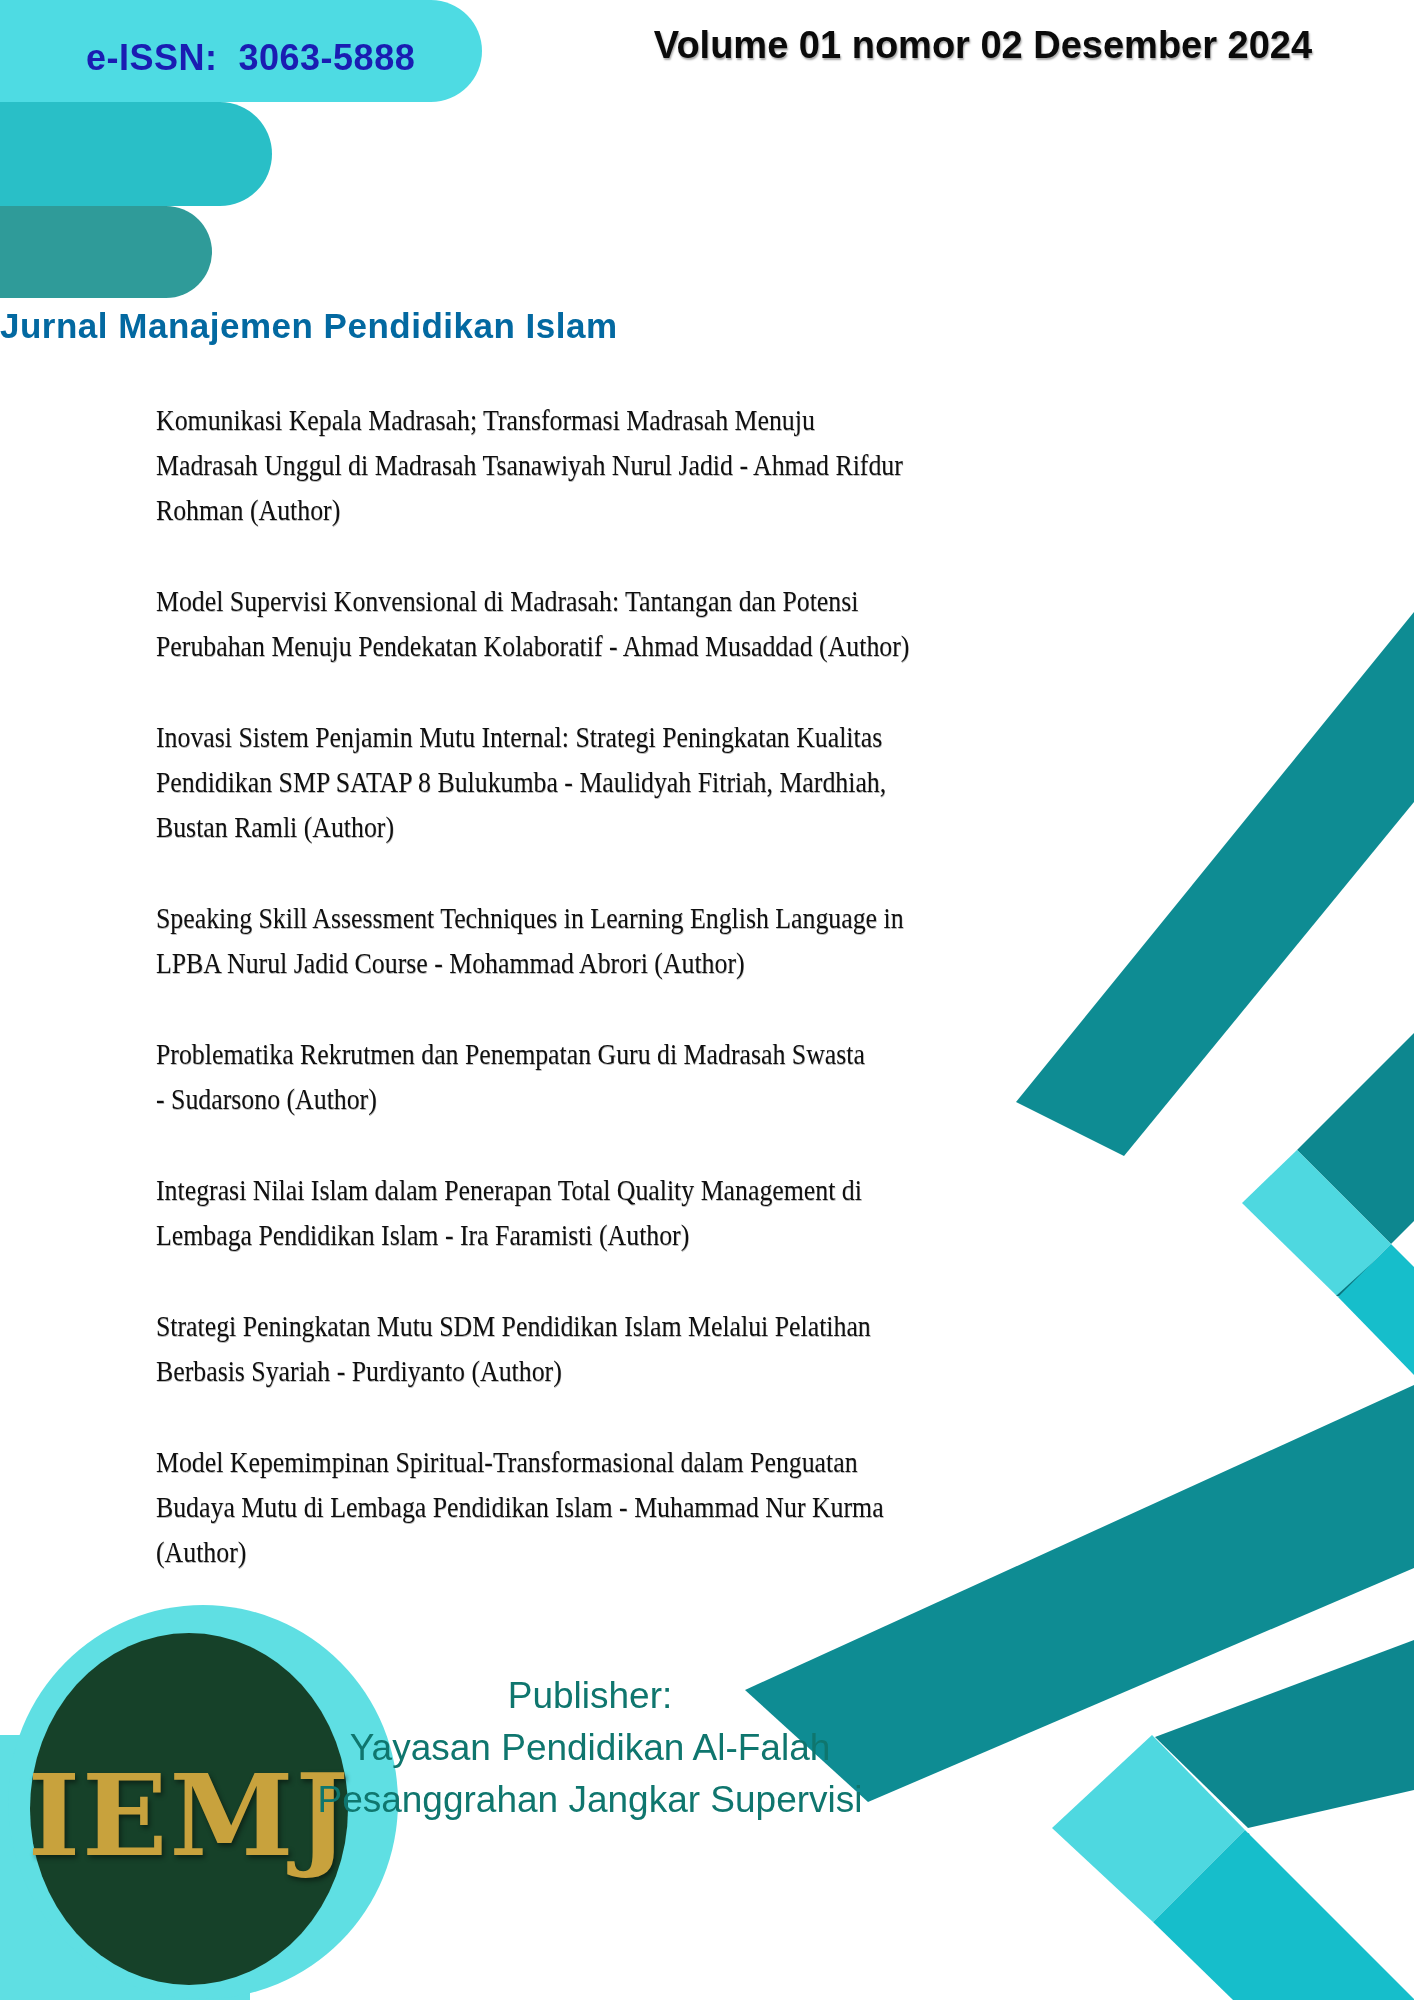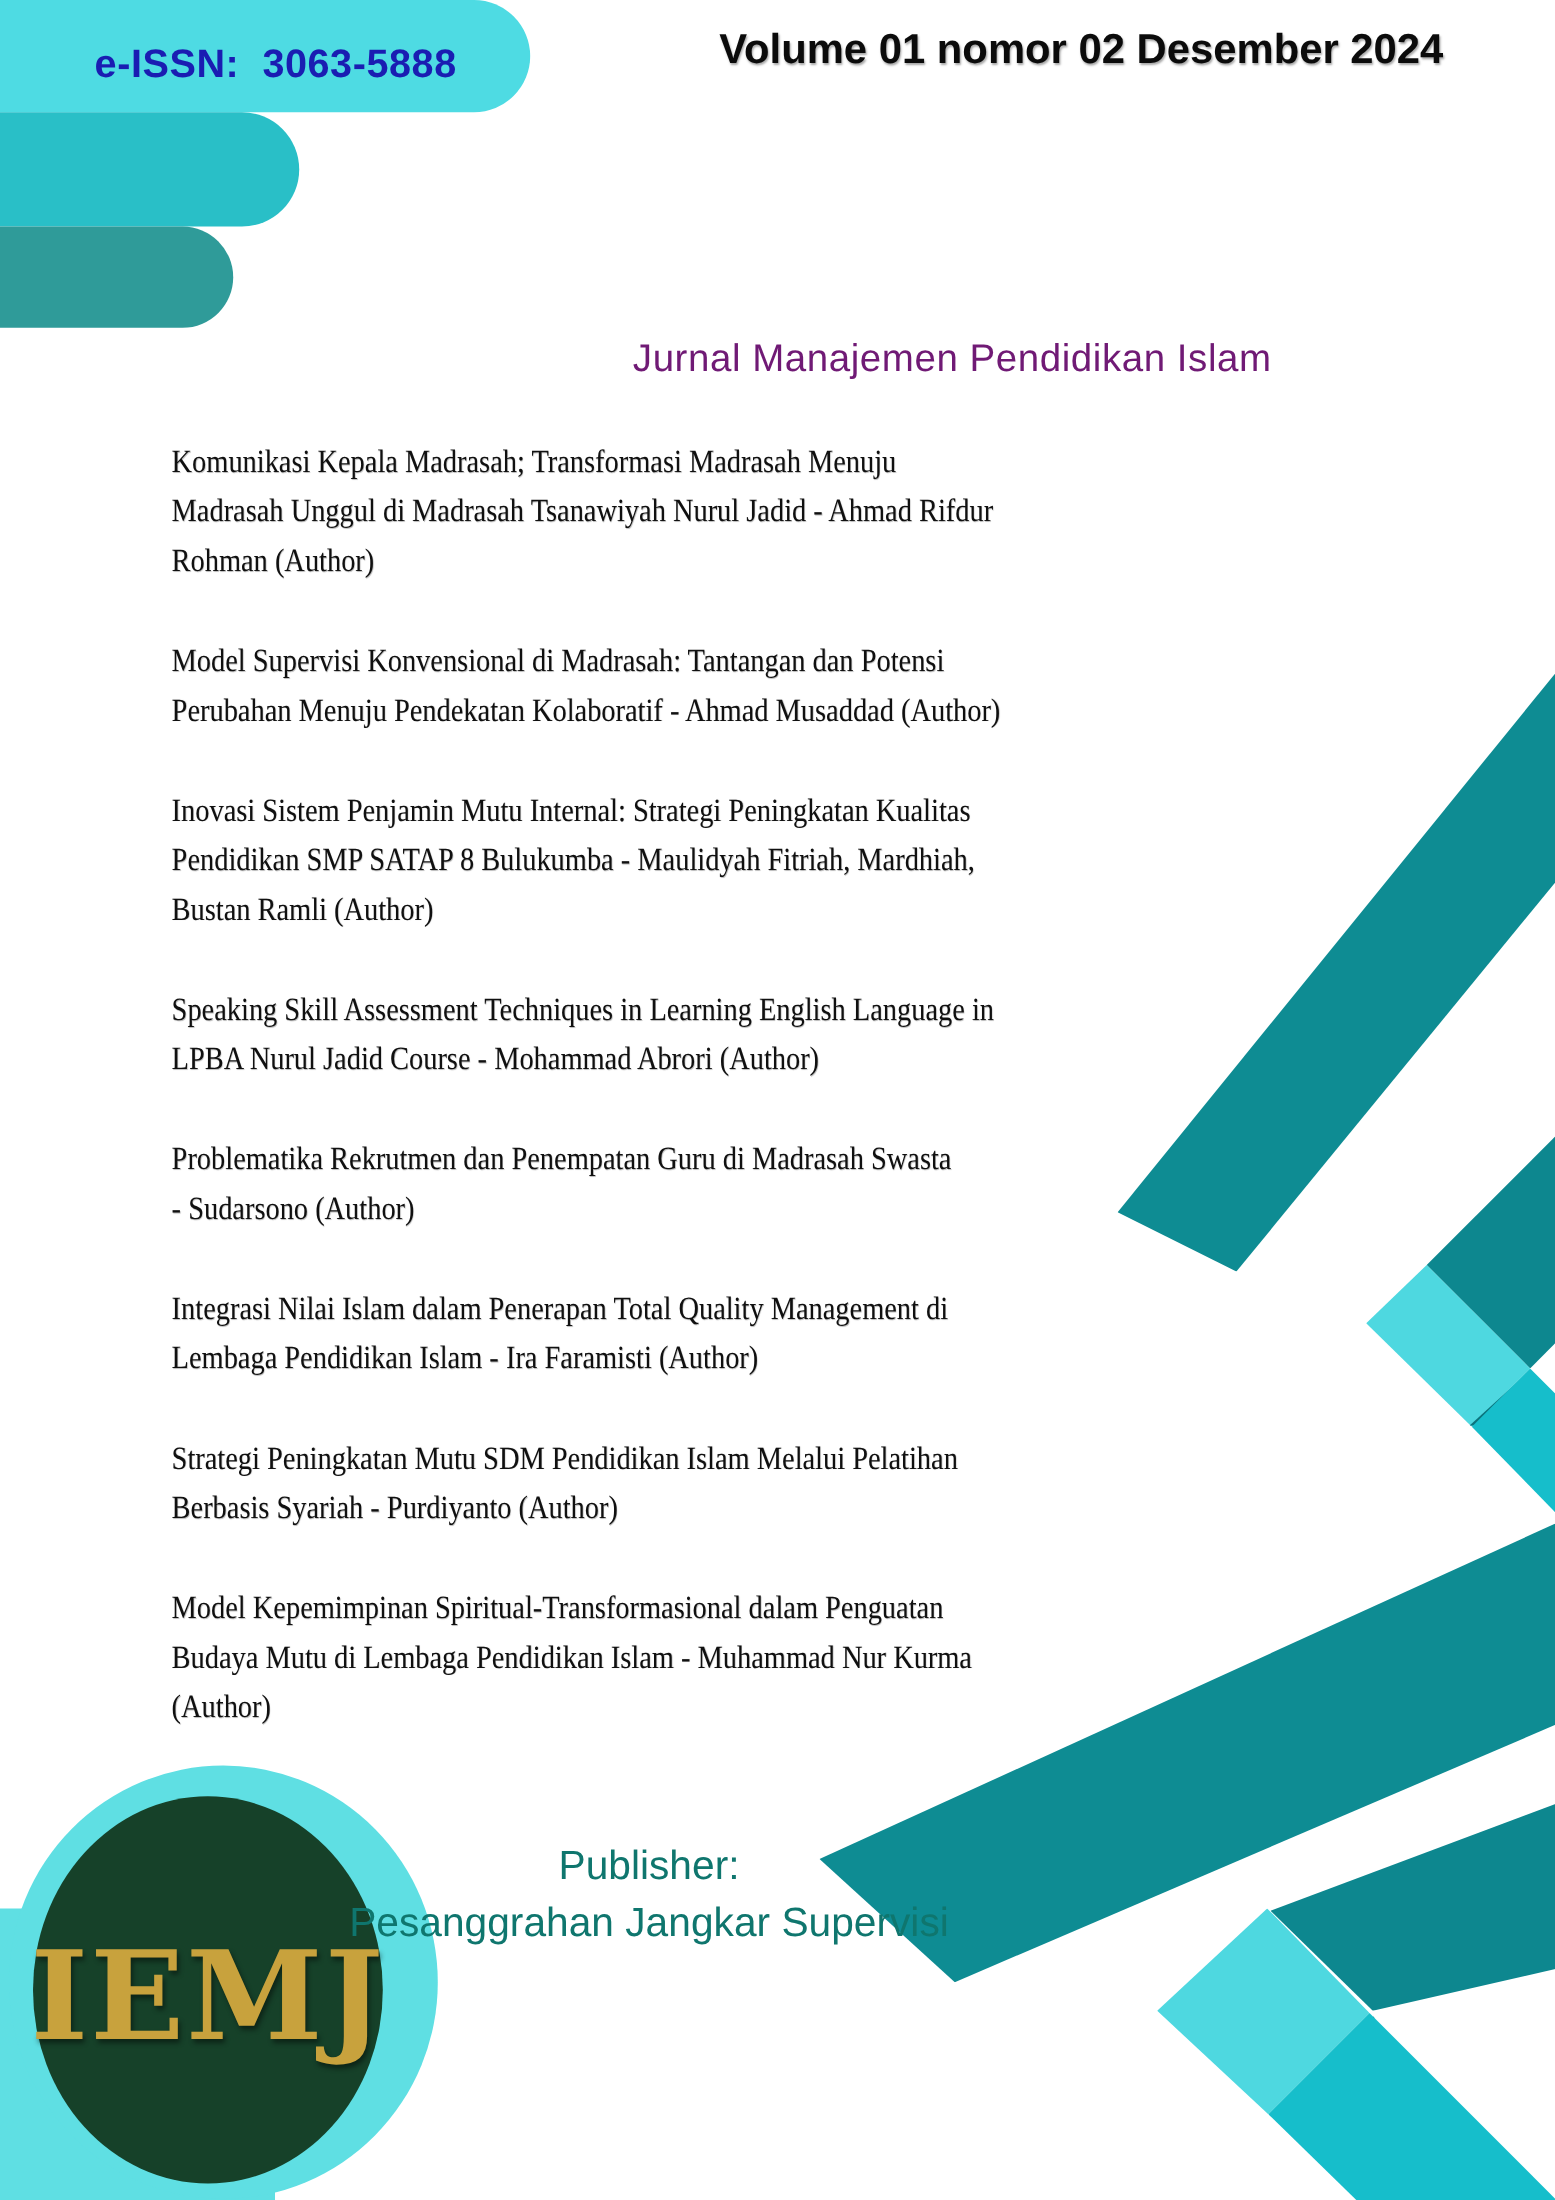--- a/index.html
+++ b/index.html
@@ -24,22 +24,22 @@
     text-shadow:1px 2px 2px rgba(0,0,0,0.35); white-space:nowrap;
   }
   
   .title-wrap { position:absolute; left:0; top:88px; width:1144px; text-align:center; color:#1D50A8;
     font-family:"DejaVu Serif", serif; font-weight:bold; }
   .title-line { display:block; white-space:nowrap; line-height:112px; font-size:94px; }
   .title-line > span { display:inline-block; }
   .title-line.l1 > span { transform:scaleX(0.78); transform-origin:center top; }
   .title-line.l2 > span { transform:scaleX(0.84); transform-origin:center top; }
   .subtitle {
-    position:absolute; left:0; top:306px; width:1156px; text-align:right;
-    font-size:35px; font-weight:normal; color:#701a75; letter-spacing:0.5px;
+    position:absolute; left:0; top:306px; width:1156px; text-align:left;
+    font-size:35px; font-weight:bold; color:#0369a1; letter-spacing:0.5px;
   }
   
   .articles {
     position:absolute; left:156px; top:398px; width:1120px;
     font-family:"Liberation Serif", serif; font-size:29.5px; line-height:45px;
     color:#101010; transform:scaleX(0.875); transform-origin:0 0;
     text-shadow:0.6px 0.8px 0.7px rgba(60,60,60,0.35);
   }
   .article { white-space:pre-line; margin:0 0 46px 0; }
   
@@ -134,16 +134,17 @@
 
   <div class="logo-corner"></div>
   <div class="logo-outer">
   </div>
   <div class="logo-inner">
     <span class="monogram">IEMJ</span>
   </div>
 
   <div class="publisher">
     <div>Publisher:</div>
+    <div>Yayasan Pendidikan Al-Falah</div>
     <div>Pesanggrahan Jangkar Supervisi</div>
   </div>
 
 </div>
 
 </body></html>

